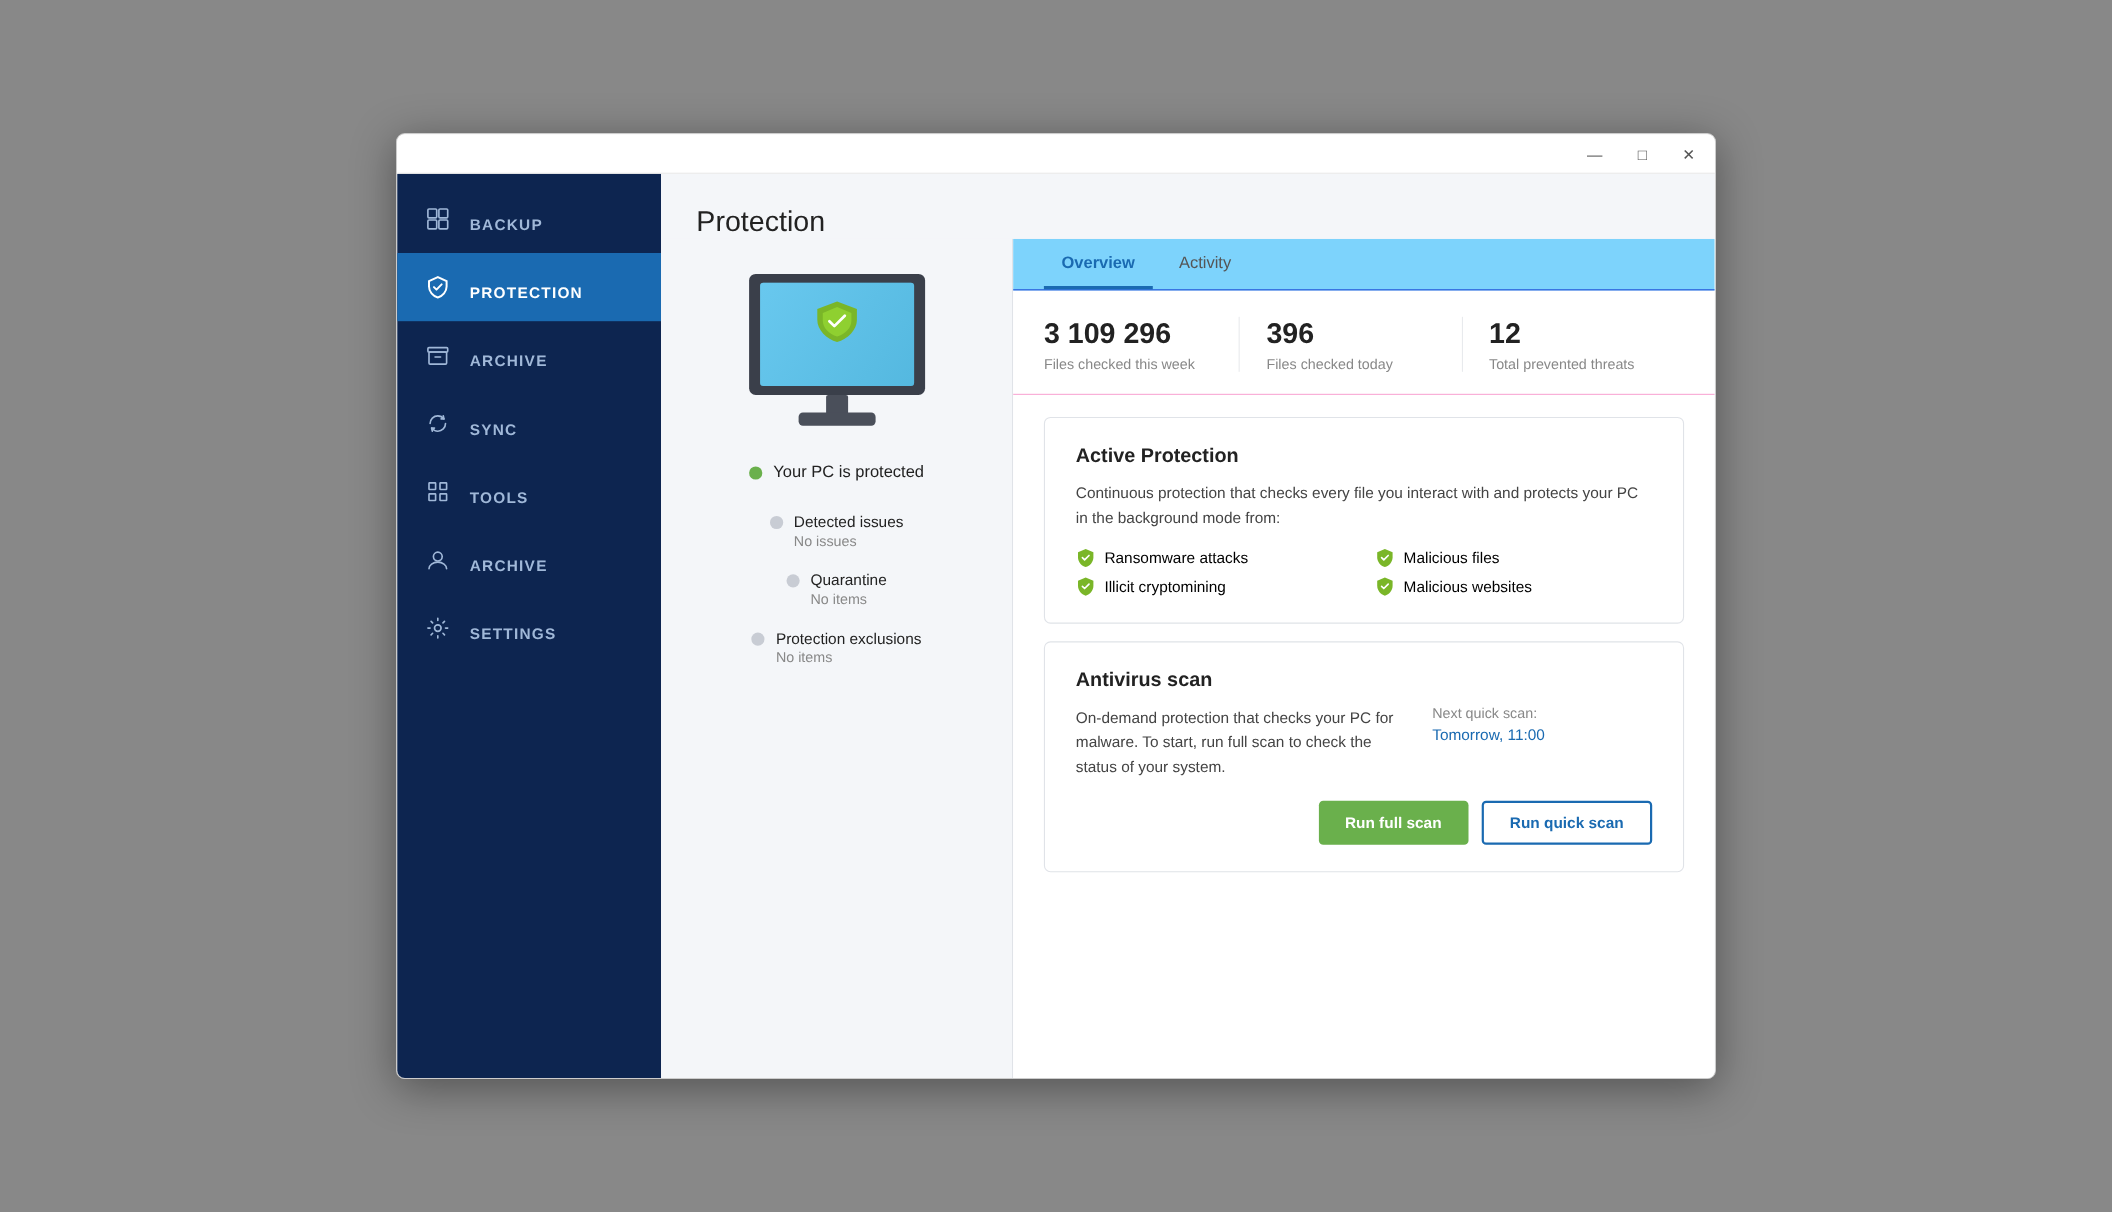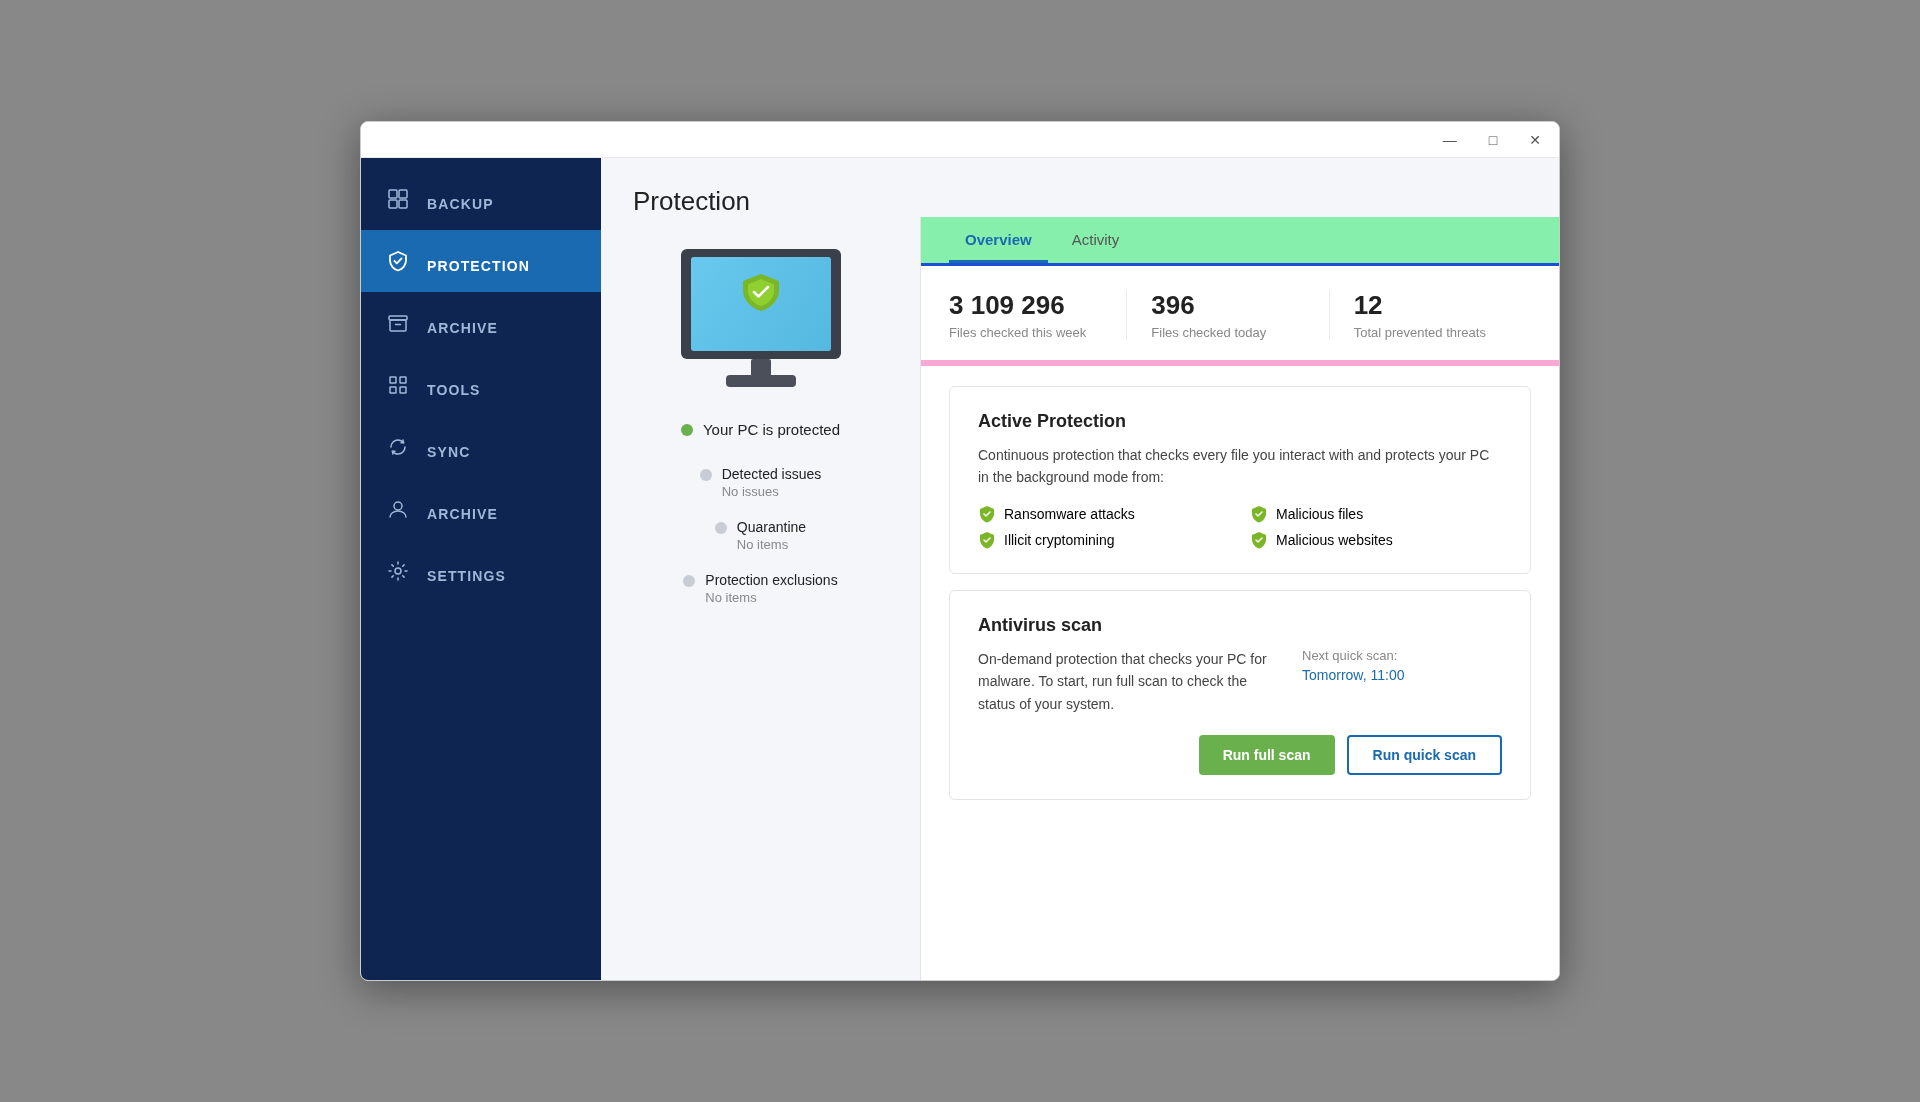--- a/index.html
+++ b/index.html
@@ -161,42 +161,42 @@
     .right-panel {
       flex: 1;
       display: flex;
       flex-direction: column;
       overflow-y: auto;
       background: #fff;
     }
     .tabs-bar {
       display: flex;
       align-items: flex-end;
-      border-bottom: 3px solid #1d4ed8;
+      border-bottom: 1px solid #1d4ed8;
       padding: 0 28px;
-      background: #86efac;
+      background: #7dd3fc;
     }
     .tab {
       padding: 14px 16px 12px 16px;
       font-size: 15px;
       color: #555;
       cursor: pointer;
       border-bottom: 3px solid transparent;
       margin-right: 8px;
     }
     .tab.active {
       color: #1a6ab1;
       border-bottom: 3px solid #1a6ab1;
       font-weight: 600;
     }
     .stats-row {
       display: flex;
       gap: 0;
       padding: 24px 28px 20px 28px;
-      border-bottom: 6px solid #f9a8d4;
+      border-bottom: 1px solid #f9a8d4;
     }
     .stat-item {
       flex: 1;
       padding-right: 24px;
       border-right: 1px solid #e8eaed;
       margin-right: 24px;
     }
     .stat-item:last-child {
       border-right: none;
       margin-right: 0;
@@ -353,39 +353,39 @@
             <rect x="3" y="8" width="16" height="11" rx="1" stroke="#a0b8d8" stroke-width="1.5" fill="none"></rect>
             <line x1="8.5" y1="12.5" x2="13.5" y2="12.5" stroke="#a0b8d8" stroke-width="1.5" stroke-linecap="round"></line>
           </svg>
         </span>
         <span class="sidebar-label">ARCHIVE</span>
       </div>
 
       <div class="sidebar-item">
         <span class="sidebar-icon">
           <svg width="22" height="22" viewBox="0 0 22 22" fill="none">
+            <path d="M4 11C4 7.13 7.13 4 11 4C13.3 4 15.3 5.1 16.6 6.8" stroke="#a0b8d8" stroke-width="1.5" stroke-linecap="round" fill="none"></path>
+            <path d="M18 11C18 14.87 14.87 18 11 18C8.7 18 6.7 16.9 5.4 15.2" stroke="#a0b8d8" stroke-width="1.5" stroke-linecap="round" fill="none"></path>
+            <polyline points="16,4 16.6,6.8 14,6.8" stroke="#a0b8d8" stroke-width="1.5" stroke-linecap="round" stroke-linejoin="round" fill="none"></polyline>
+            <polyline points="6,18 5.4,15.2 8,15.2" stroke="#a0b8d8" stroke-width="1.5" stroke-linecap="round" stroke-linejoin="round" fill="none"></polyline>
+          </svg>
+        </span>
+        <span class="sidebar-label">SYNC</span>
+      </div>
+
+      <div class="sidebar-item">
+        <span class="sidebar-icon">
+          <svg width="22" height="22" viewBox="0 0 22 22" fill="none">
             <rect x="3" y="3" width="6" height="6" rx="0.5" stroke="#a0b8d8" stroke-width="1.5" fill="none"></rect>
             <rect x="13" y="3" width="6" height="6" rx="0.5" stroke="#a0b8d8" stroke-width="1.5" fill="none"></rect>
             <rect x="3" y="13" width="6" height="6" rx="0.5" stroke="#a0b8d8" stroke-width="1.5" fill="none"></rect>
             <rect x="13" y="13" width="6" height="6" rx="0.5" stroke="#a0b8d8" stroke-width="1.5" fill="none"></rect>
           </svg>
         </span>
         <span class="sidebar-label">TOOLS</span>
-      </div>
-
-      <div class="sidebar-item">
-        <span class="sidebar-icon">
-          <svg width="22" height="22" viewBox="0 0 22 22" fill="none">
-            <path d="M4 11C4 7.13 7.13 4 11 4C13.3 4 15.3 5.1 16.6 6.8" stroke="#a0b8d8" stroke-width="1.5" stroke-linecap="round" fill="none"></path>
-            <path d="M18 11C18 14.87 14.87 18 11 18C8.7 18 6.7 16.9 5.4 15.2" stroke="#a0b8d8" stroke-width="1.5" stroke-linecap="round" fill="none"></path>
-            <polyline points="16,4 16.6,6.8 14,6.8" stroke="#a0b8d8" stroke-width="1.5" stroke-linecap="round" stroke-linejoin="round" fill="none"></polyline>
-            <polyline points="6,18 5.4,15.2 8,15.2" stroke="#a0b8d8" stroke-width="1.5" stroke-linecap="round" stroke-linejoin="round" fill="none"></polyline>
-          </svg>
-        </span>
-        <span class="sidebar-label">SYNC</span>
       </div>
 
       <div class="sidebar-item">
         <span class="sidebar-icon">
           <svg width="22" height="22" viewBox="0 0 22 22" fill="none">
             <circle cx="11" cy="8" r="4" stroke="#a0b8d8" stroke-width="1.5" fill="none"></circle>
             <path d="M3 19C3 15.7 6.6 13 11 13C15.4 13 19 15.7 19 19" stroke="#a0b8d8" stroke-width="1.5" stroke-linecap="round" fill="none"></path>
           </svg>
         </span>
         <span class="sidebar-label">ARCHIVE</span>

